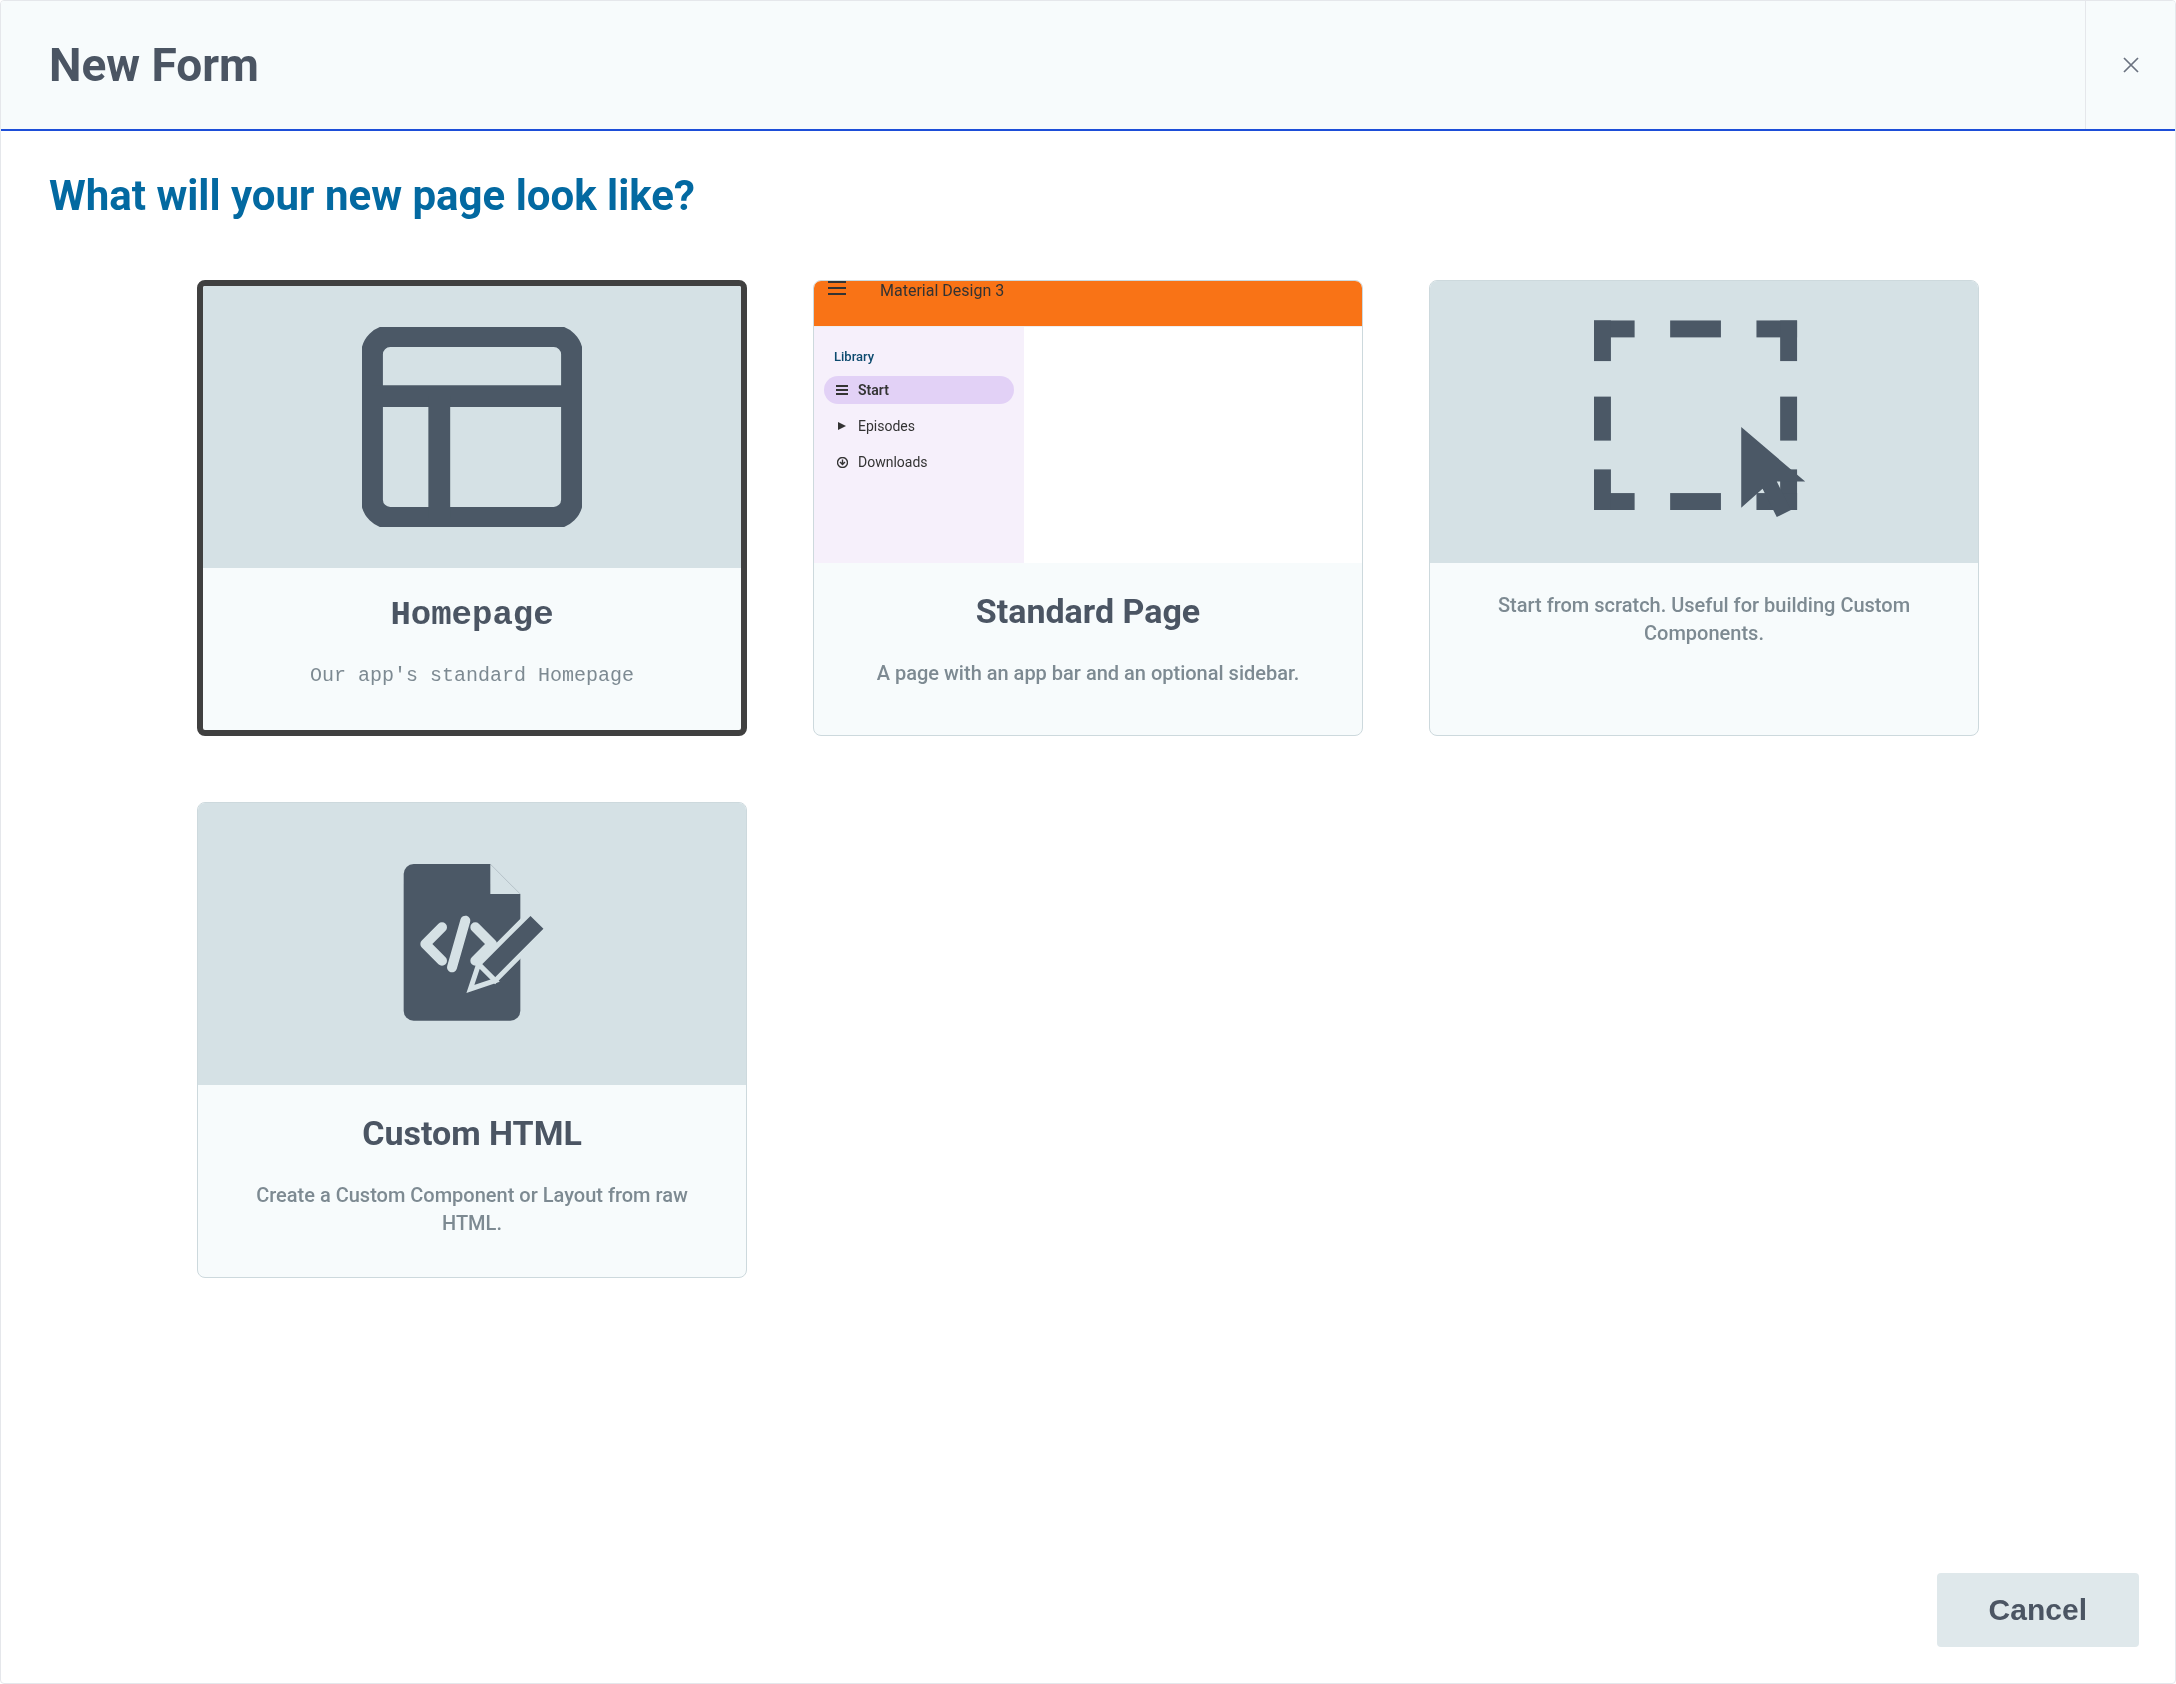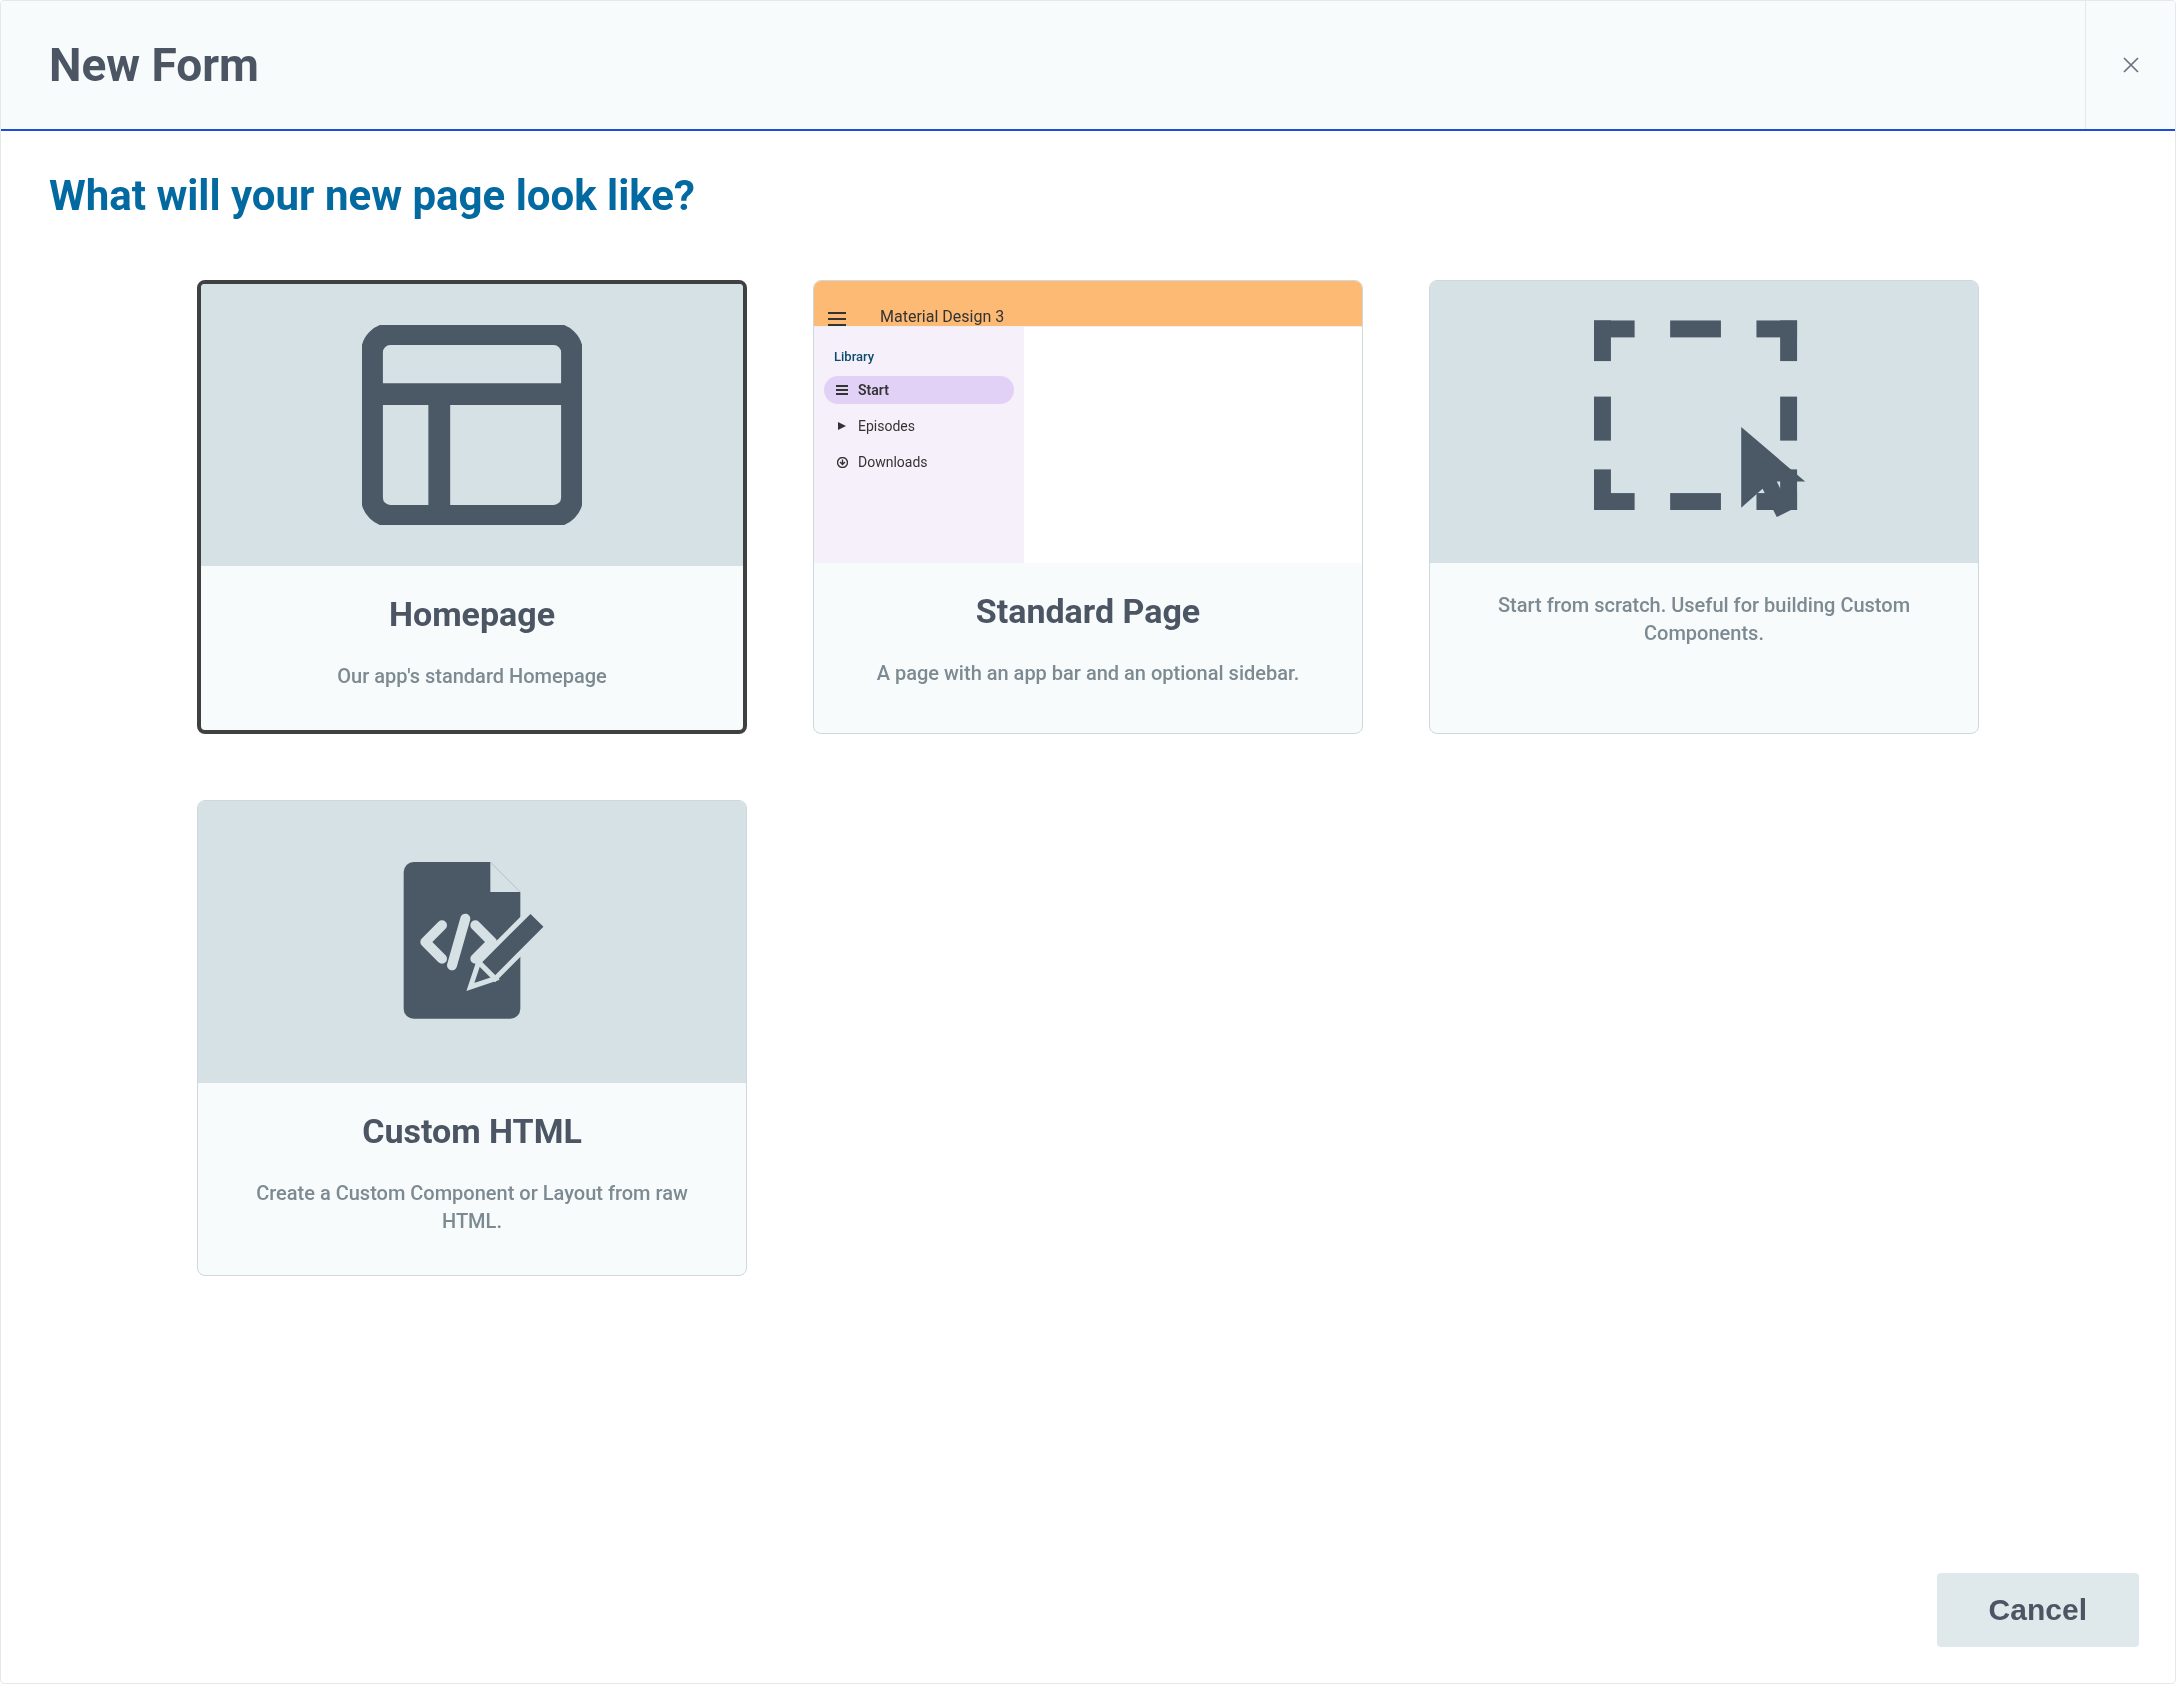--- a/index.html
+++ b/index.html
@@ -73,21 +73,22 @@
     .card {
       border: 1px solid #cdd9dd;
       border-radius: 8px;
       overflow: hidden;
       background: #f7fbfc;
       display: flex;
       flex-direction: column;
       cursor: pointer;
     }
     .card.selected {
-      border: 4px solid #404040;
+      border: 6px solid #404040;
+      font-family: Liberation Mono, monospace;
     }
     .card-image {
       height: 282px;
       background: #d5e1e5;
       display: flex;
       align-items: center;
       justify-content: center;
       position: relative;
     }
     .card-content {
@@ -126,23 +127,23 @@
     
     .std-preview {
       position: absolute;
       inset: 0;
       background: #fff;
       display: flex;
       flex-direction: column;
     }
     .std-appbar {
       height: 46px;
-      background: #fdba74;
-      display: flex;
-      align-items: flex-end;
+      background: #f97316;
+      display: flex;
+      align-items: flex-start;
       padding: 0 14px;
       gap: 34px;
       border-bottom: 1px solid #eee;
     }
     .std-ham {
       width: 18px;
       height: 14px;
       display: flex;
       flex-direction: column;
       justify-content: space-between;

